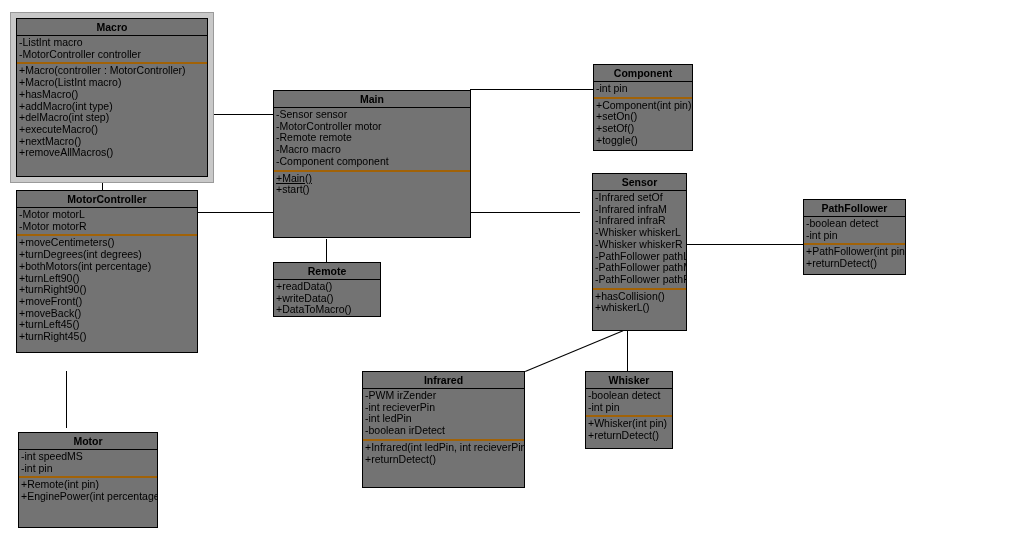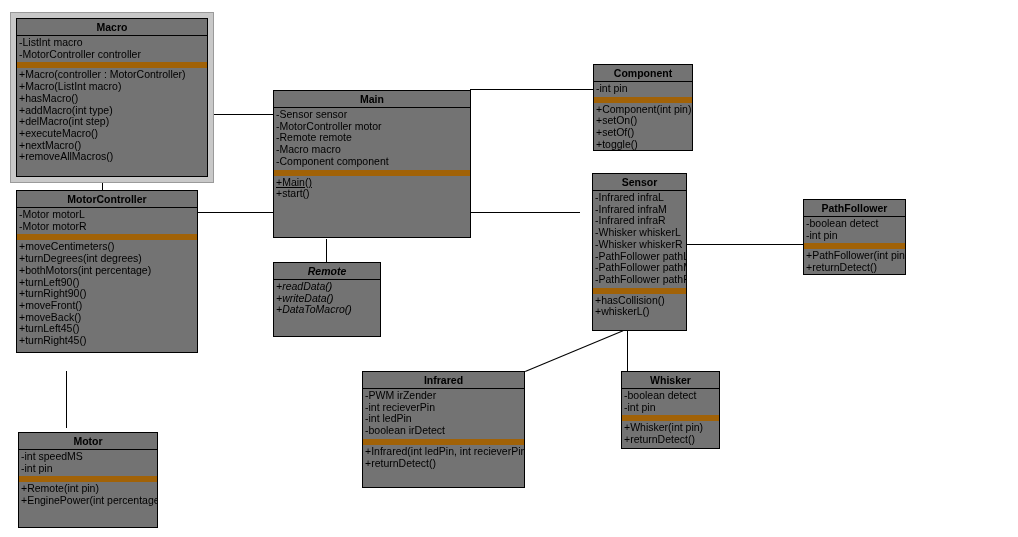--- a/index.html
+++ b/index.html
@@ -43,21 +43,21 @@
     text-align: center;
     font-weight: bold;
     font-size: 10.5px;
     line-height: 12px;
     padding: 2px 2px 2px 2px;
     border-bottom: 1px solid #000000;
     white-space: nowrap;
   }
   .uml .compartment {
     padding: 1px 0 2px 1px;
-    border-bottom: 6px solid #a16207;
+    border-bottom: 2px solid #a16207;
   }
   .uml .compartment.last {
     border-bottom: none;
   }
   .uml .row {
     white-space: nowrap;
     padding: 0 1px;
     font-size: 10.5px;
     line-height: 11.7px;
   }
@@ -147,21 +147,21 @@
       <div class="row">-Remote remote</div>
       <div class="row">-Macro macro</div>
       <div class="row">-Component component</div>
     </div>
     <div class="compartment last">
       <div class="row static">+Main()</div>
       <div class="row">+start()</div>
     </div>
   </div>
 
-  <div class="uml" style="left:273px; top:262px; width:108px; height:75px;font-style:italic;">
+  <div class="uml" style="left:273px; top:262px; width:108px; height:55px;">
     <div class="title">Remote</div>
     <div class="compartment last">
       <div class="row">+readData()</div>
       <div class="row">+writeData()</div>
       <div class="row">+DataToMacro()</div>
     </div>
   </div>
 
   <div class="uml" style="left:593px; top:64px; width:100px; height:87px;">
     <div class="title">Component</div>
@@ -172,21 +172,21 @@
       <div class="row">+Component(int pin)</div>
       <div class="row">+setOn()</div>
       <div class="row">+setOf()</div>
       <div class="row">+toggle()</div>
     </div>
   </div>
 
   <div class="uml" style="left:592px; top:173px; width:95px; height:158px;">
     <div class="title">Sensor</div>
     <div class="compartment">
-      <div class="row">-Infrared infraL</div>
+      <div class="row">-Infrared setOf</div>
       <div class="row">-Infrared infraM</div>
       <div class="row">-Infrared infraR</div>
       <div class="row">-Whisker whiskerL</div>
       <div class="row">-Whisker whiskerR</div>
       <div class="row">-PathFollower pathL</div>
       <div class="row">-PathFollower pathM</div>
       <div class="row">-PathFollower pathR</div>
     </div>
     <div class="compartment last">
       <div class="row">+hasCollision()</div>
@@ -213,21 +213,21 @@
       <div class="row">-int recieverPin</div>
       <div class="row">-int ledPin</div>
       <div class="row">-boolean irDetect</div>
     </div>
     <div class="compartment last">
       <div class="row">+Infrared(int ledPin, int recieverPin)</div>
       <div class="row">+returnDetect()</div>
     </div>
   </div>
 
-  <div class="uml" style="left:585px; top:371px; width:99px; height:78px;margin-left:36px;">
+  <div class="uml" style="left:585px; top:371px; width:88px; height:78px;">
     <div class="title">Whisker</div>
     <div class="compartment">
       <div class="row">-boolean detect</div>
       <div class="row">-int pin</div>
     </div>
     <div class="compartment last">
       <div class="row">+Whisker(int pin)</div>
       <div class="row">+returnDetect()</div>
     </div>
   </div>

